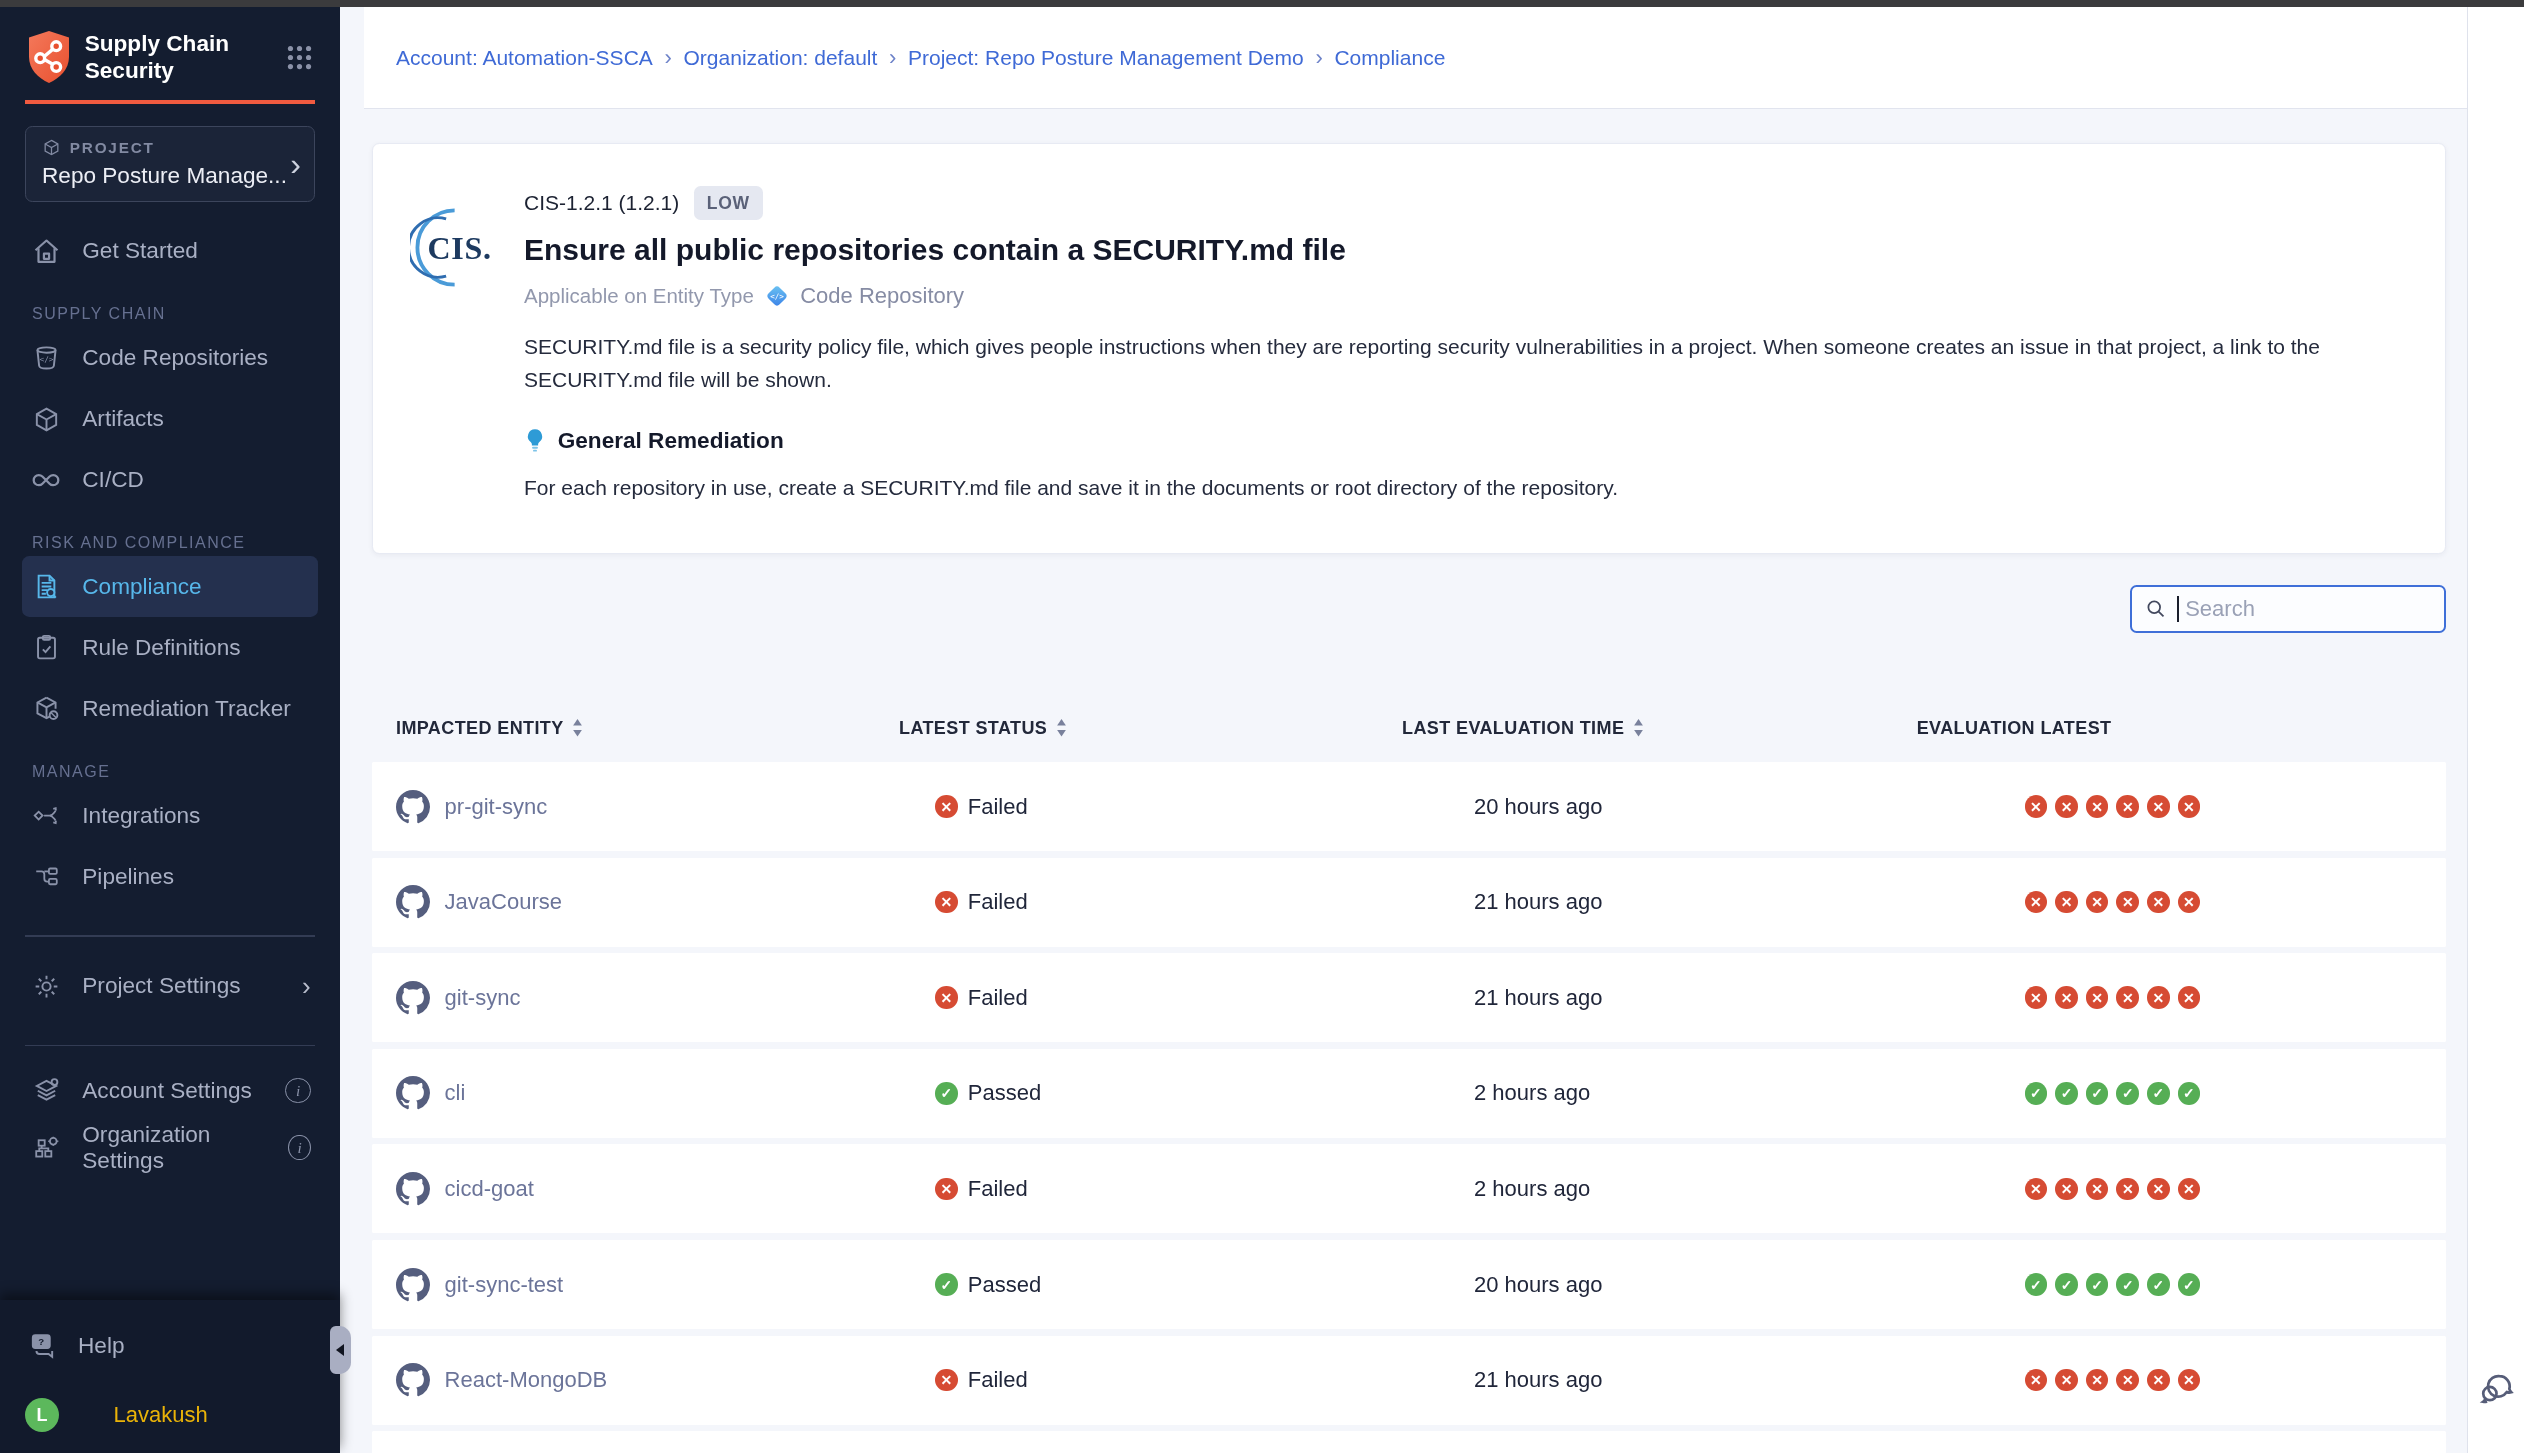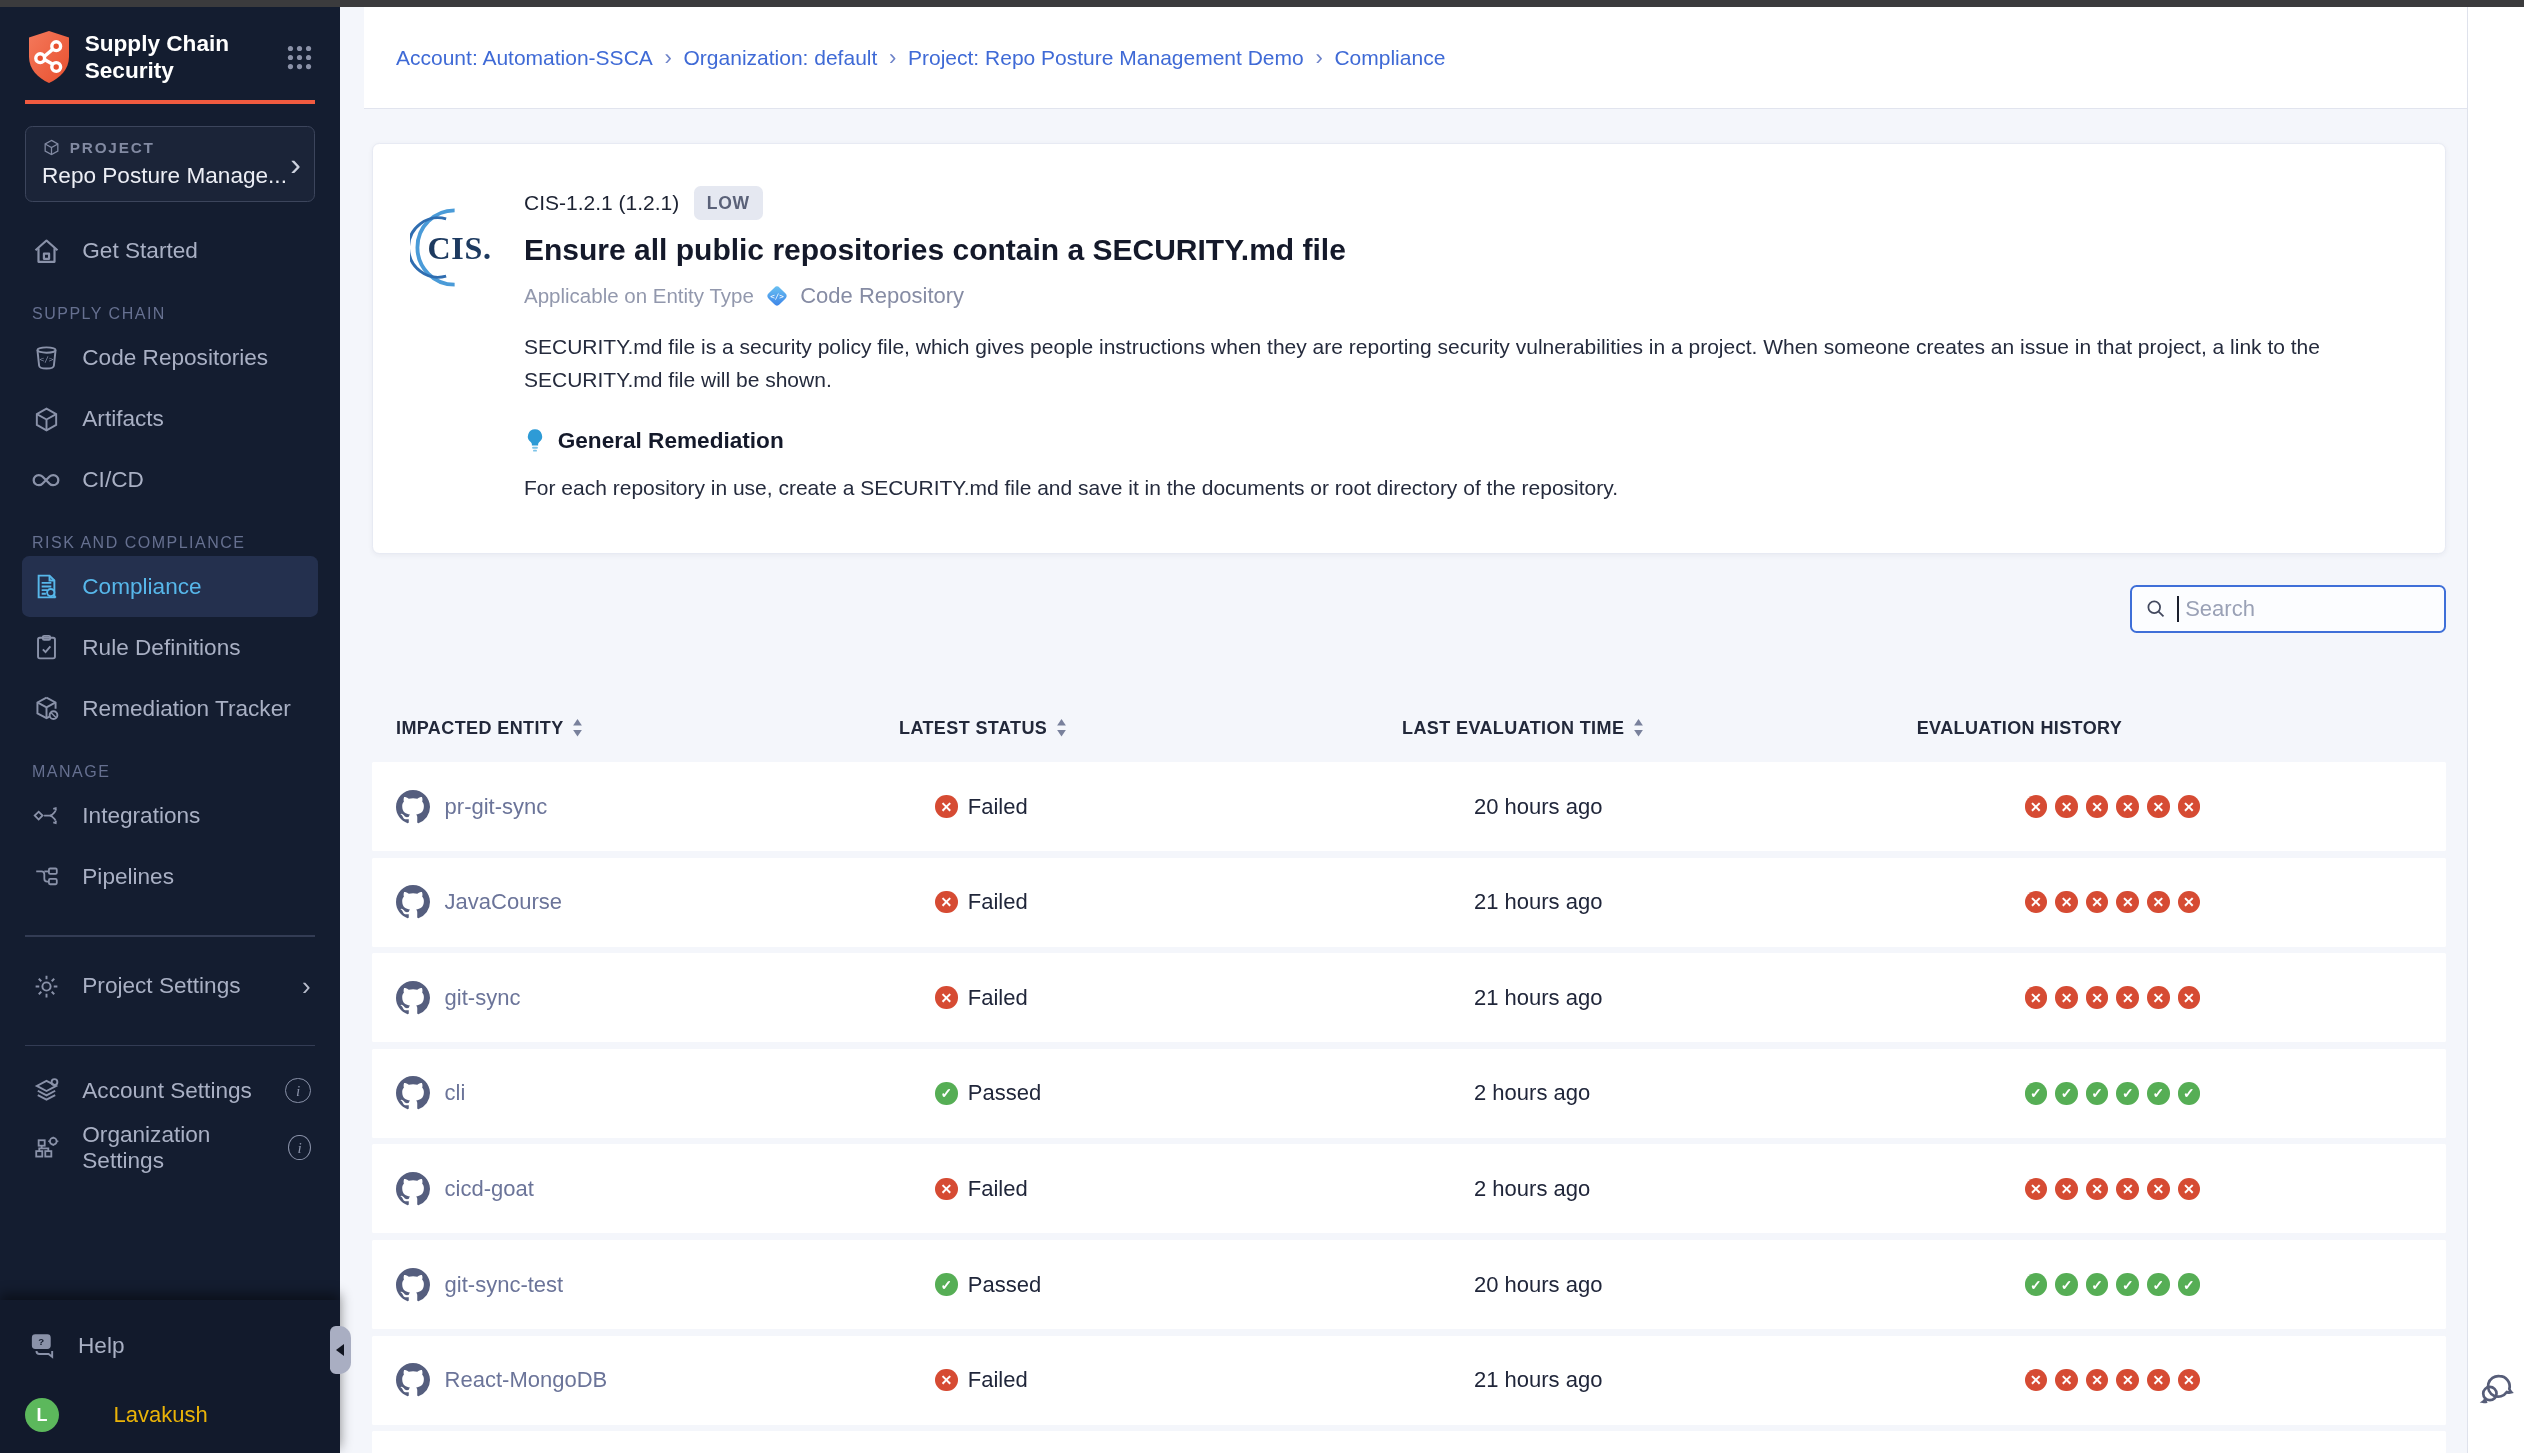--- a/index.html
+++ b/index.html
@@ -414,21 +414,21 @@
         </svg>
     </div>
     <div class="th">
       <span>LAST EVALUATION TIME</span>
       <svg width="11" height="17.5" viewBox="0 0 10 16">
         <path d="M5 0 9 6H1Z" fill="#79819c"></path>
           <path d="M5 16 9 10H1Z" fill="#79819c"></path>
         </svg>
     </div>
     <div class="th" style="padding-left:11.7px;">
-      <span>EVALUATION HISTORY</span>
+      <span>EVALUATION LATEST</span>
     </div>
   </div>
 
   <div class="rows">
 
     <div class="t-row">
       <div class="entity-cell">
           <span class="gh">
             <svg width="34" height="34" viewBox="0 0 16 16" fill="currentColor">
               <path d="M8 0C3.58 0 0 3.58 0 8c0 3.54 2.29 6.53 5.47 7.59.4.07.55-.17.55-.38 0-.19-.01-.82-.01-1.49-2.01.37-2.53-.49-2.69-.94-.09-.23-.48-.94-.82-1.13-.28-.15-.68-.52-.01-.53.63-.01 1.08.58 1.23.82.72 1.21 1.87.87 2.33.66.07-.52.28-.87.51-1.07-1.78-.2-3.64-.89-3.64-3.95 0-.87.31-1.59.82-2.15-.08-.2-.36-1.02.08-2.12 0 0 .67-.21 2.2.82.64-.18 1.32-.27 2-.27s1.36.09 2 .27c1.53-1.04 2.2-.82 2.2-.82.44 1.1.16 1.92.08 2.12.51.56.82 1.27.82 2.15 0 3.07-1.87 3.75-3.65 3.95.29.25.54.73.54 1.48 0 1.07-.01 1.93-.01 2.2 0 .21.15.46.55.38A8.01 8.01 0 0 0 16 8c0-4.42-3.58-8-8-8z"></path>

